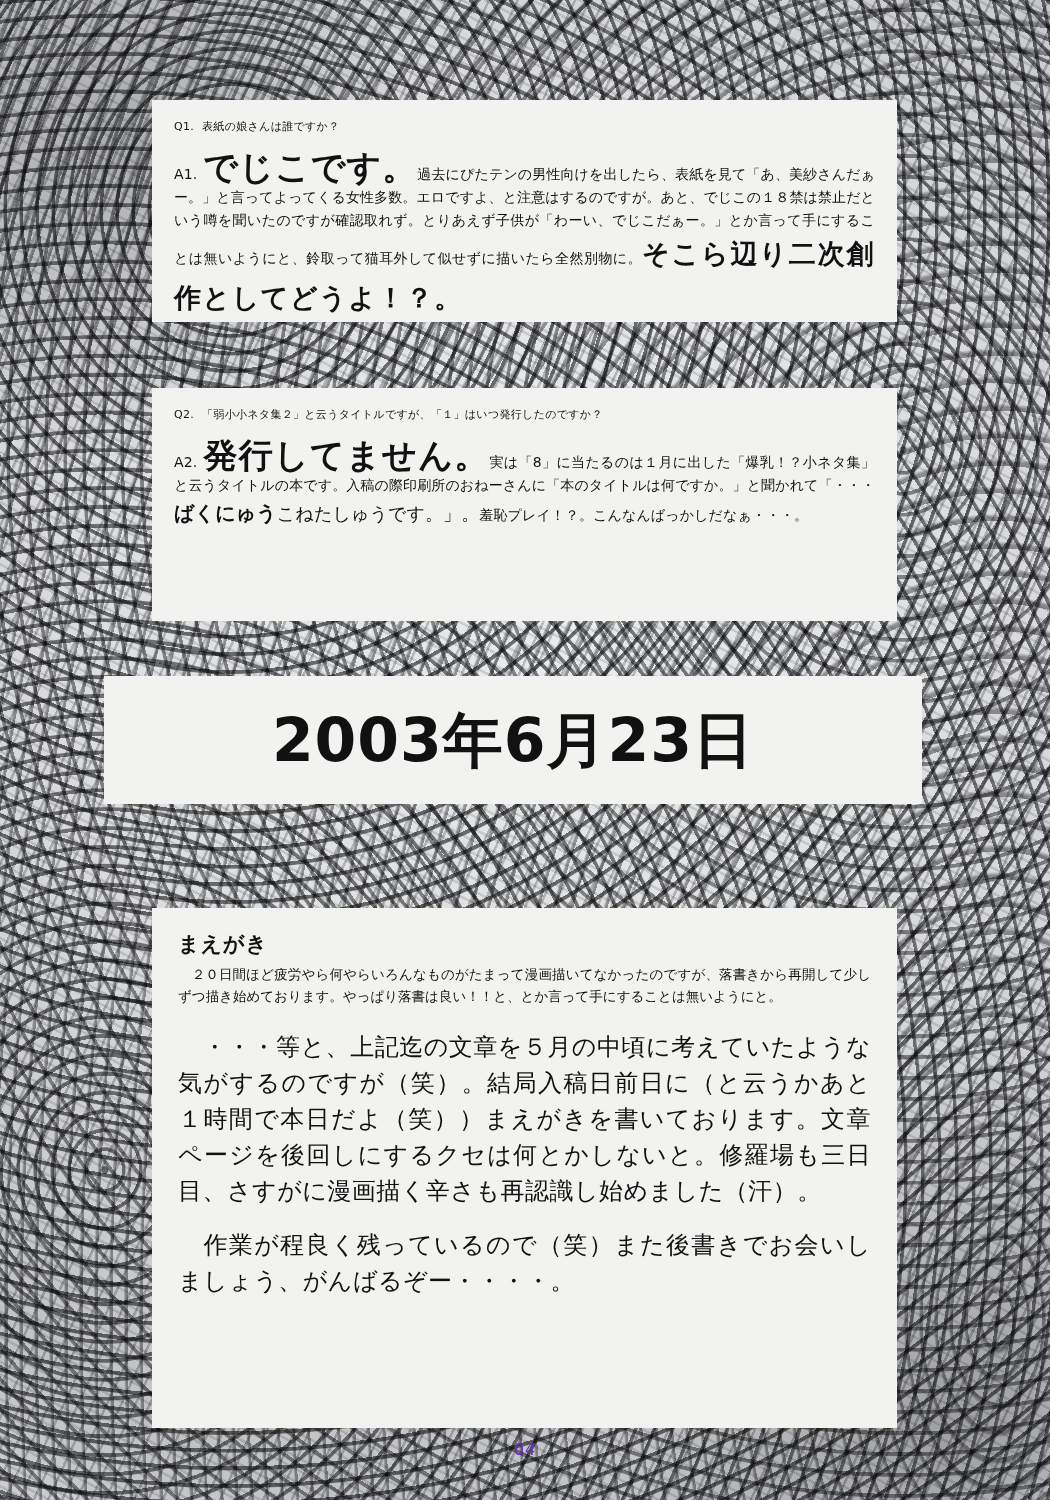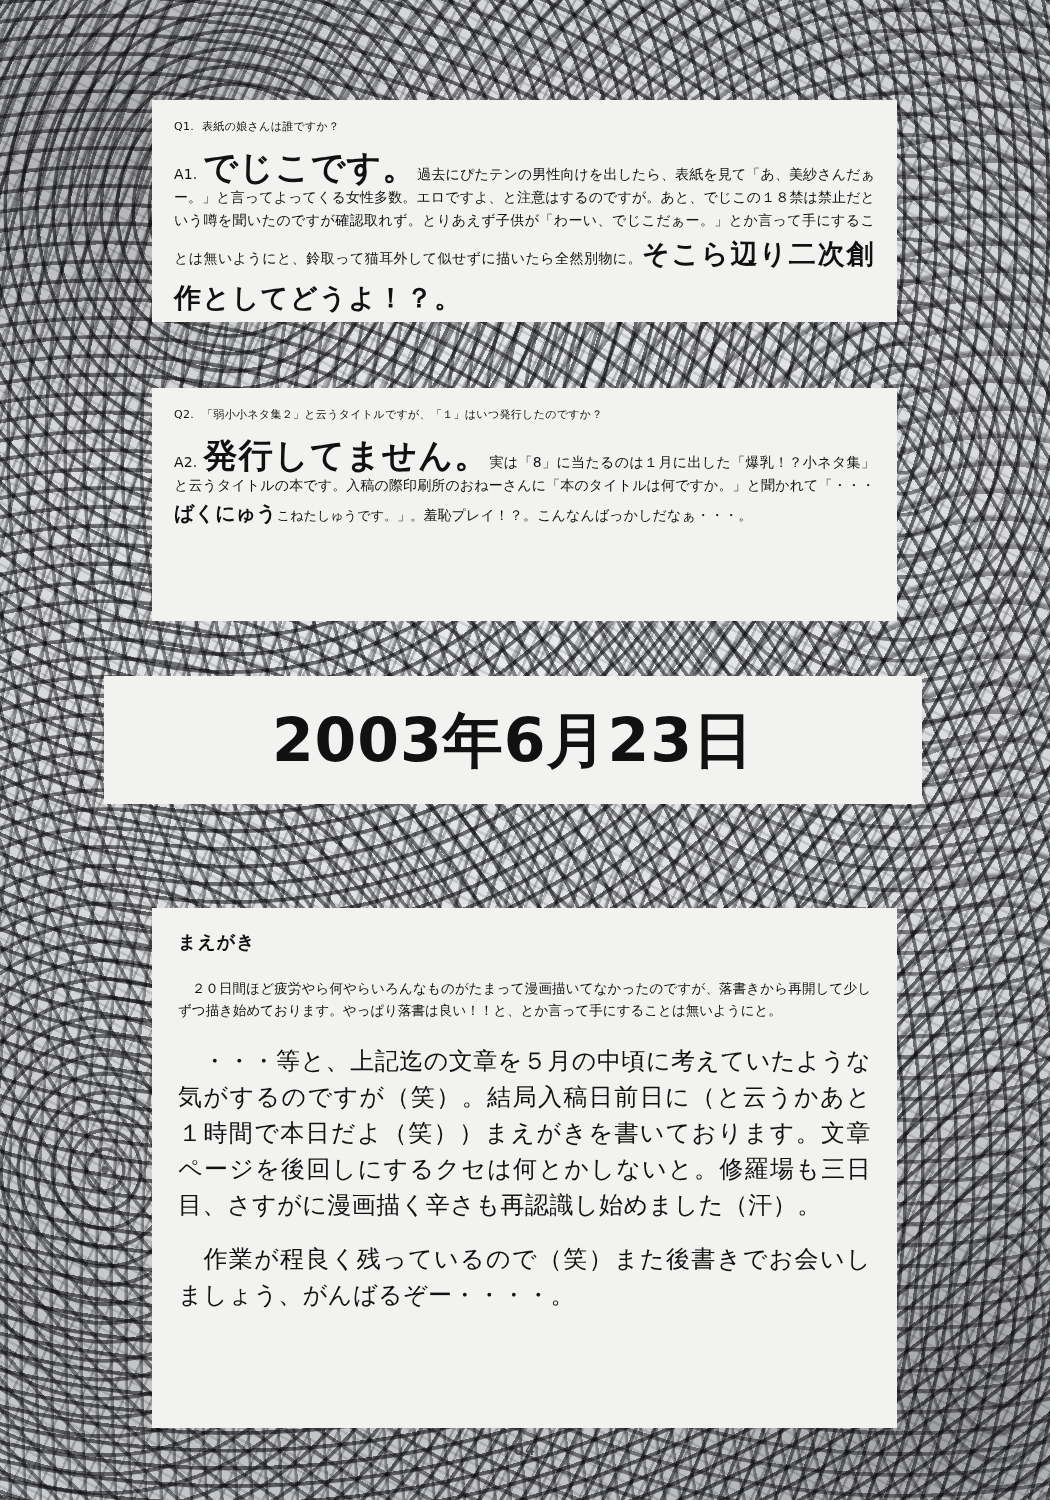--- a/index.html
+++ b/index.html
@@ -88,21 +88,21 @@
   }
   .bigger {
     font-size: 27px;
     font-weight: 700;
     letter-spacing: 1.5px;
   }
   .mid {
     font-size: 20px;
     font-weight: 700;
   }
-  .small { font-size: 13px; }
+  .small { font-size: 18px; }
 
   
   #panel-q1 { left: 152px; top: 100px; width: 745px; height: 222px; }
   
   #panel-q2 { left: 152px; top: 360px; width: 745px; height: 233px; margin-top: 28px; }
 
   
   #panel-date {
     left: 104px; top: 676px; width: 818px; height: 128px;
     display: flex; align-items: center; justify-content: center;
@@ -115,24 +115,24 @@
     white-space: nowrap;
     font-family: "DejaVu Sans", sans-serif;
   }
 
   
   #panel-preface {
     left: 152px; top: 908px; width: 745px; height: 520px;
     padding: 22px 26px 20px 26px;
   }
   #preface-title {
-    font-size: 18px;
+    font-size: 21px;
     font-weight: 700;
     letter-spacing: 1px;
-    margin-bottom: 24px;
+    margin-bottom: 6px;
   }
   .pf-small {
     font-size: 13.5px;
     line-height: 1.6;
     text-align: justify;
     margin-bottom: 4px;
   }
   .pf-big {
     font-size: 24px;
     line-height: 1.5;
@@ -141,21 +141,21 @@
   }
   .pf-gap { height: 18px; }
 
   
   #page-number {
     position: absolute;
     left: 0; right: 0;
     top: 1440px;
     text-align: center;
     font-size: 16px;
-    color: #404040;
+    color: #6d28d9;
     letter-spacing: 1px;
     font-family: "DejaVu Sans", sans-serif;
   }
   #page-number::before,
   #page-number::after { content: ""; }
 </style>
 </head>
 <body>
 
 <div id="bg"></div>

